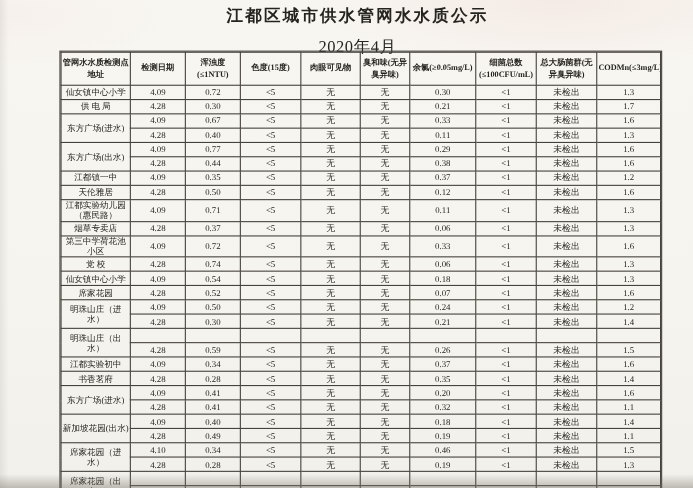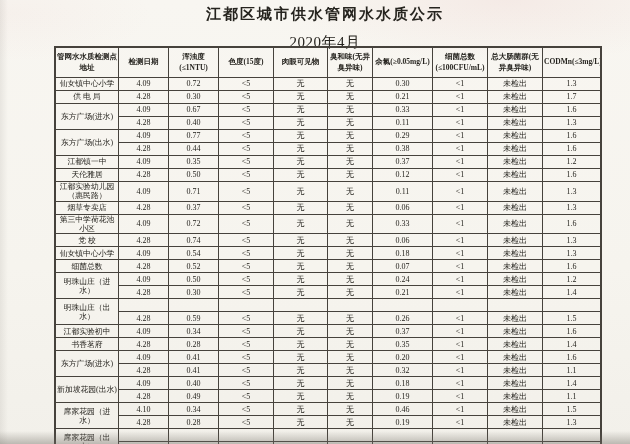--- a/index.html
+++ b/index.html
@@ -228,21 +228,21 @@
           <td>0.54</td>
           <td>&lt;5</td>
           <td>无</td>
           <td>无</td>
           <td>0.18</td>
           <td>&lt;1</td>
           <td>未检出</td>
           <td>1.3</td>
         </tr>
         <tr>
-          <td class="addr" rowspan="1">细菌总数</td>
+          <td class="addr" rowspan="1">席家花园</td>
           <td>4.28</td>
           <td>0.52</td>
           <td>&lt;5</td>
           <td>无</td>
           <td>无</td>
           <td>0.07</td>
           <td>&lt;1</td>
           <td>未检出</td>
           <td>1.6</td>
         </tr>

